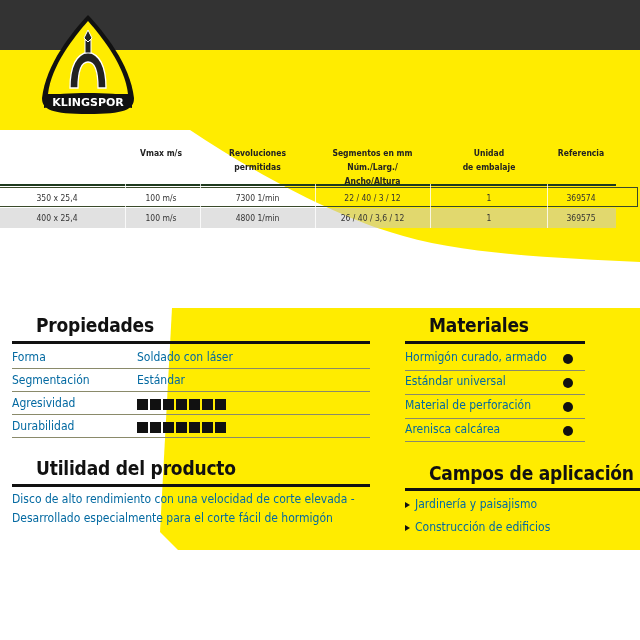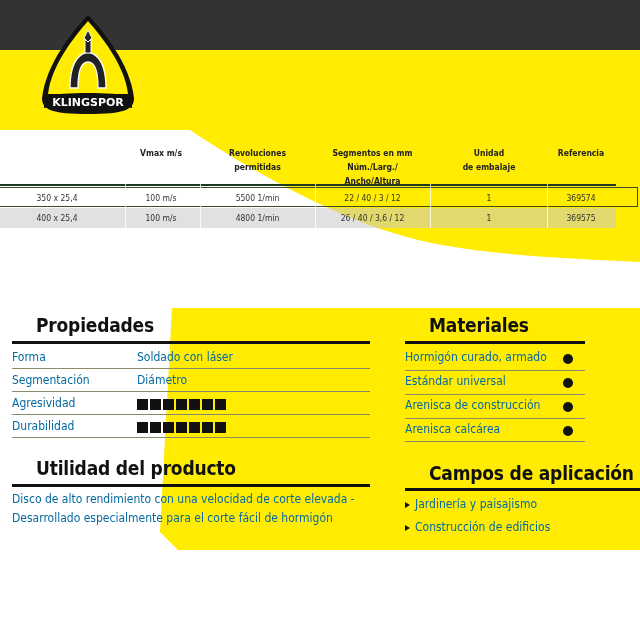--- a/index.html
+++ b/index.html
@@ -82,21 +82,21 @@
 permitidas</div>
     <div class="th" style="left:430px;width:118px">Unidad
 de embalaje</div>
     <div class="th" style="left:545px;width:72px">Referencia</div>
   </div>
   <div class="hline"></div>
 
   <div class="row row1">
     <div class="td" style="left:0;width:114px">350 x 25,4</div>
     <div class="td" style="left:114px;width:94px">100 m/s</div>
-    <div class="td" style="left:200px;width:115px">5500 1/min</div>
+    <div class="td" style="left:200px;width:115px">7300 1/min</div>
     <div class="td" style="left:315px;width:115px">22 / 40 / 3 / 12</div>
     <div class="td" style="left:430px;width:118px">1</div>
     <div class="td" style="left:545px;width:72px">369574</div>
   </div>
   <div class="row row2">
     <div class="td" style="left:0;width:114px">400 x 25,4</div>
     <div class="td" style="left:114px;width:94px">100 m/s</div>
     <div class="td" style="left:200px;width:115px">4800 1/min</div>
     <div class="td" style="left:315px;width:115px">26 / 40 / 3,6 / 12</div>
     <div class="td" style="left:430px;width:118px">1</div>
@@ -111,21 +111,21 @@
 
 <div>
   <div class="h2" style="left:12px;top:314px">Propiedades</div>
   <div class="rule" style="left:12px;top:341px;width:358px"></div>
 
   <div class="lbl" style="left:12px;top:350px">Forma</div>
   <div class="val" style="left:137px;top:350px">Soldado con láser</div>
   <div class="thin" style="left:12px;top:368px;width:358px"></div>
 
   <div class="lbl" style="left:12px;top:373px">Segmentación</div>
-  <div class="val" style="left:137px;top:373px">Diámetro</div>
+  <div class="val" style="left:137px;top:373px">Estándar</div>
   <div class="thin" style="left:12px;top:391px;width:358px"></div>
 
   <div class="lbl" style="left:12px;top:396px">Agresividad</div>
   <div class="squares" style="left:137px;top:399px">
     <div class="sq"></div>
       <div class="sq"></div>
       <div class="sq"></div>
       <div class="sq"></div>
       <div class="sq"></div>
       <div class="sq"></div>
@@ -151,21 +151,21 @@
   <div class="rule" style="left:405px;top:341px;width:180px"></div>
 
   <div class="item" style="left:405px;top:350px">Hormigón curado, armado</div>
   <div class="dot" style="left:563px;top:354px"></div>
   <div class="thin" style="left:405px;top:370px;width:180px"></div>
 
   <div class="item" style="left:405px;top:374px">Estándar universal</div>
   <div class="dot" style="left:563px;top:378px"></div>
   <div class="thin" style="left:405px;top:394px;width:180px"></div>
 
-  <div class="item" style="left:405px;top:398px">Arenisca de construcción</div>
+  <div class="item" style="left:405px;top:398px">Material de perforación</div>
   <div class="dot" style="left:563px;top:402px"></div>
   <div class="thin" style="left:405px;top:418px;width:180px"></div>
 
   <div class="item" style="left:405px;top:422px">Arenisca calcárea</div>
   <div class="dot" style="left:563px;top:426px"></div>
   <div class="thin" style="left:405px;top:441px;width:180px"></div>
 </div>
 
 <div>
   <div class="h2" style="left:12px;top:457px">Utilidad del producto</div>

